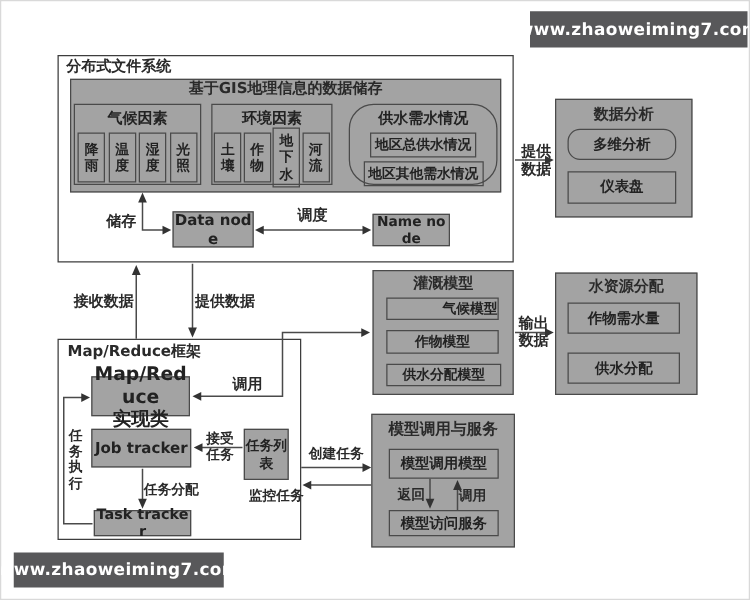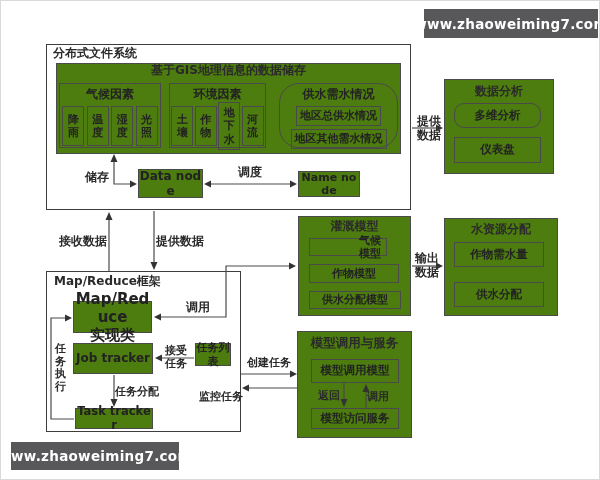--- a/index.html
+++ b/index.html
@@ -1,21 +1,21 @@
 <!DOCTYPE html>
 <html><head>
 <meta charset="utf-8">
 <style>
   html,body { margin:0; padding:0; background:#fff; }
   .screen {
     position:relative; width:600px; height:480px; overflow:hidden;
     background:#fff; border:1px solid #d9d9d9; box-sizing:border-box;
     font-family:"DejaVu Sans", sans-serif; color:#222;
   }
-  .box { position:absolute; box-sizing:border-box; border:1px solid #4a4a4a; background:#4d7c0f; }
+  .box { position:absolute; box-sizing:border-box; border:1px solid #4a4a4a; background:#a3a3a3; }
   .frame { border:1.5px solid #3d3d3d; background:transparent; }
   .title { font-weight:700; font-size:13px; white-space:nowrap; }
   .lbl { position:absolute; box-sizing:border-box; font-weight:700; font-size:12px;
          line-height:1.15; color:#2a2a2a; word-break:break-all; }
   .lbl.sm { font-size:11px; }
   .cell { display:flex; align-items:center; justify-content:center; text-align:center;
           font-size:11px; font-weight:600; line-height:1.2; word-break:break-all; }
   .banner { position:absolute; background:#58585a; color:#fff; display:flex;
             align-items:center; justify-content:center; font-weight:700;
             font-size:13.5px; letter-spacing:.3px; }
@@ -81,32 +81,32 @@
 
   <div class="box frame" style="left:45px; top:270px; width:195px; height:161px;"></div>
   <div class="lbl title" style="left:53px; top:274px;">Map/Reduce框架</div>
 
   <div class="box cell" style="left:72px; top:300px; width:79px; height:32px; flex-direction:column; font-size:15px;">
     <span>Map/Reduce</span>
     <span>实现类</span>
   </div>
   <div class="box cell" style="left:72px; top:342px; width:80px; height:31px; font-size:12px;">Job tracker</div>
   <div class="box cell" style="left:74px; top:407px; width:78px; height:21px; font-size:11.5px;">Task tracker</div>
-  <div class="box cell" style="left:194px; top:342px; width:36px; height:23px;">任务列表</div>
+  <div class="box cell" style="left:194px; top:342px; width:36px; height:41px;">任务列表</div>
 
   <div class="lbl sm" style="left:54px; top:342px; width:13px;">任务执行</div>
   <div class="lbl sm" style="left:114px; top:385px; white-space:nowrap;">任务分配</div>
   <div class="lbl sm" style="left:162px; top:344px; width:26px; text-align:center;">接受任务</div>
   <div class="lbl" style="left:185px; top:300px;">调用</div>
   <div class="lbl sm" style="left:246px; top:356px; white-space:nowrap;">创建任务</div>
   <div class="lbl sm" style="left:198px; top:390px; white-space:nowrap;">监控任务</div>
 
   <div class="box" style="left:297px; top:215px; width:113px; height:100px; border-width:1.5px;"></div>
   <div class="lbl title" style="left:297px; top:219px; width:113px; text-align:center;">灌溉模型</div>
-  <div class="box cell" style="left:308px; top:237px; width:78px; height:18px;padding-left:44px;">气候模型</div>
+  <div class="box cell" style="left:308px; top:237px; width:90px; height:18px;padding-left:44px;">气候模型</div>
   <div class="box cell" style="left:308px; top:263px; width:90px; height:19px;">作物模型</div>
   <div class="box cell" style="left:308px; top:290px; width:92px; height:18px;">供水分配模型</div>
 
   <div class="lbl" style="left:414px; top:251px; width:28px; text-align:left;">输出数据</div>
 
   <div class="box" style="left:443px; top:217px; width:114px; height:98px; border-width:1.5px;"></div>
   <div class="lbl title" style="left:443px; top:222px; width:114px; text-align:center;">水资源分配</div>
   <div class="box cell" style="left:453px; top:241px; width:90px; height:25px; font-size:11.5px;">作物需水量</div>
   <div class="box cell" style="left:453px; top:281px; width:90px; height:25px; font-size:11.5px;">供水分配</div>
 

